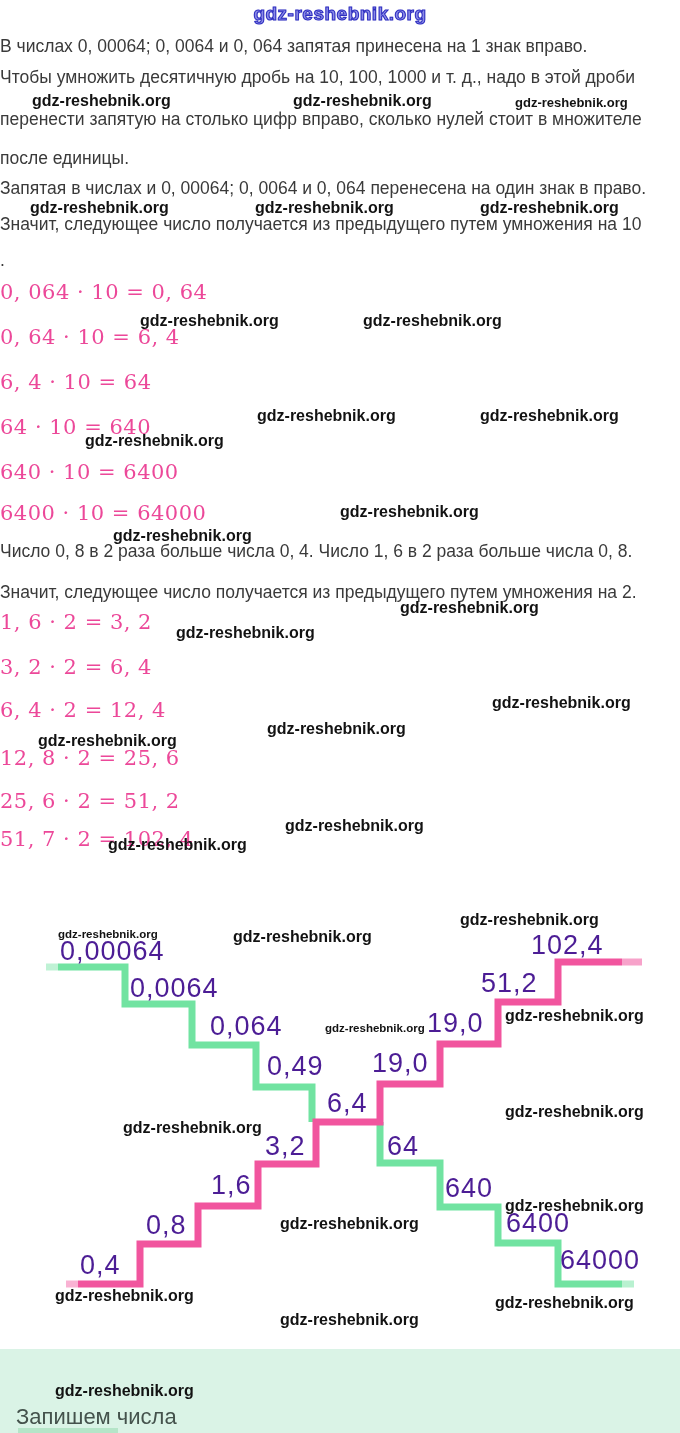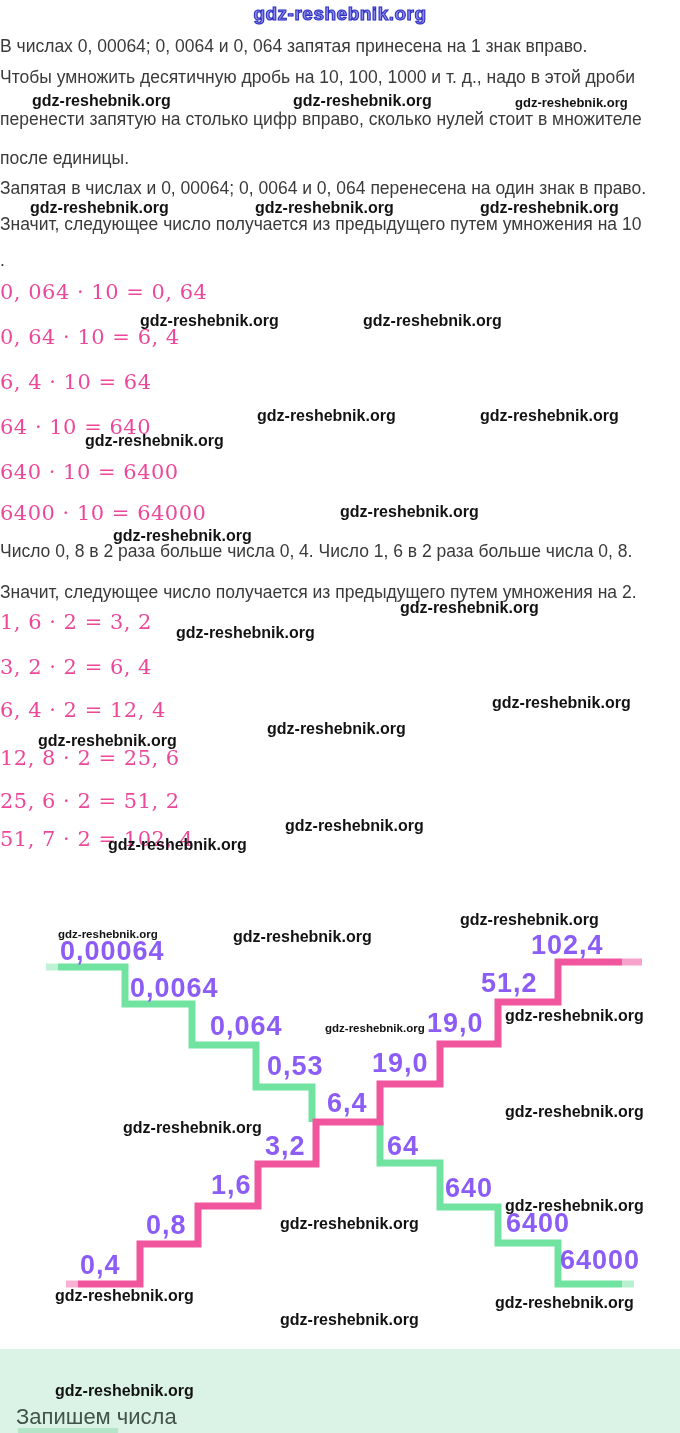--- a/index.html
+++ b/index.html
@@ -15,21 +15,21 @@
   
   .eq{position:absolute;left:0;font-family:"DejaVu Serif","Liberation Serif",serif;
       font-size:21px;line-height:1;color:#ec4899;letter-spacing:.5px;white-space:nowrap;}
   
   .wm{position:absolute;font-weight:700;color:#121212;white-space:nowrap;}
   .wm-md{font-size:16px;}
   .wm-sm{font-size:13px;}
   .wm-xs{font-size:11.5px;}
   
   .diagram-svg{position:absolute;left:0;top:0;width:680px;height:1433px;pointer-events:none;}
-  .num{position:absolute;font-weight:700;font-size:27px;line-height:1;letter-spacing:1px;color:#8b5cf6;white-space:nowrap;}
+  .num{position:absolute;font-weight:400;font-size:27px;line-height:1;letter-spacing:1px;color:#4c1d95;white-space:nowrap;}
   
   .footer-band{position:absolute;left:0;top:1349px;width:680px;height:84px;background:#daf3e6;}
   .footer-text{position:absolute;left:16px;top:1404px;font-size:22px;color:#44524c;white-space:nowrap;}
   .corner-strip{position:absolute;left:18px;top:1428px;width:100px;height:5px;background:#b5e5c8;}
 </style>
 </head>
 <body>
 
 <div class="page">
 
@@ -68,21 +68,21 @@
     <polyline points="58,967 125,967 125,1004 192,1004 192,1045 256,1045 256,1087 312,1087 312,1122" fill="none" stroke="#71e3a1" stroke-width="7" stroke-linejoin="miter"></polyline>
 
     <polyline points="380,1122 380,1163 440,1163 440,1207 498,1207 498,1243 558,1243 558,1284 622,1284" fill="none" stroke="#71e3a1" stroke-width="7" stroke-linejoin="miter"></polyline>
 
     <polyline points="78,1284 140,1284 140,1244 198,1244 198,1206 258,1206 258,1164 316,1164 316,1122 380,1122 380,1084 440,1084 440,1044 498,1044 498,1002 558,1002 558,962 622,962" fill="none" stroke="#f1559e" stroke-width="7" stroke-linejoin="miter"></polyline>
   </svg>
 
   <span class="num" style="left:60px;top:938px">0,00064</span>
   <span class="num" style="left:130px;top:975px">0,0064</span>
   <span class="num" style="left:210px;top:1013px">0,064</span>
-  <span class="num" style="left:267px;top:1053px">0,53</span>
+  <span class="num" style="left:267px;top:1053px">0,49</span>
   <span class="num" style="left:387px;top:1133px">64</span>
   <span class="num" style="left:445px;top:1175px">640</span>
   <span class="num" style="left:506px;top:1210px">6400</span>
   <span class="num" style="left:560px;top:1247px">64000</span>
 
   <span class="num" style="left:80px;top:1252px">0,4</span>
   <span class="num" style="left:146px;top:1212px">0,8</span>
   <span class="num" style="left:211px;top:1172px">1,6</span>
   <span class="num" style="left:265px;top:1133px">3,2</span>
   <span class="num" style="left:327px;top:1090px">6,4</span>

